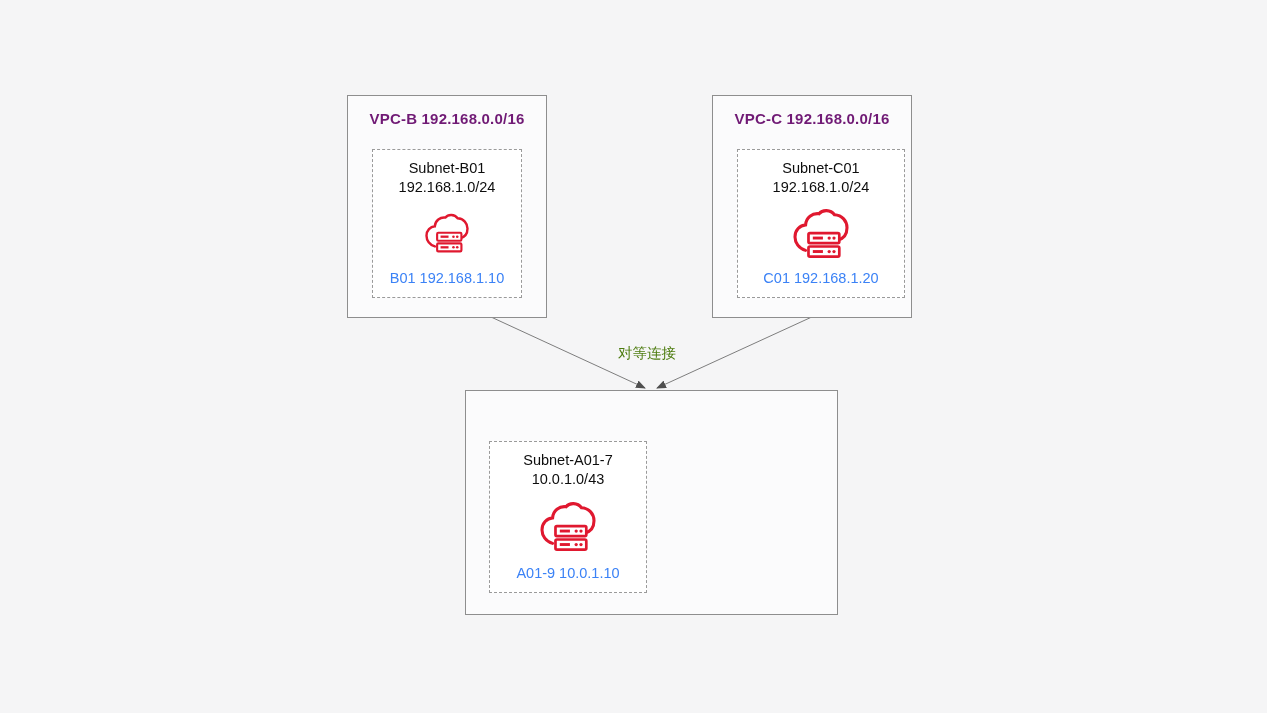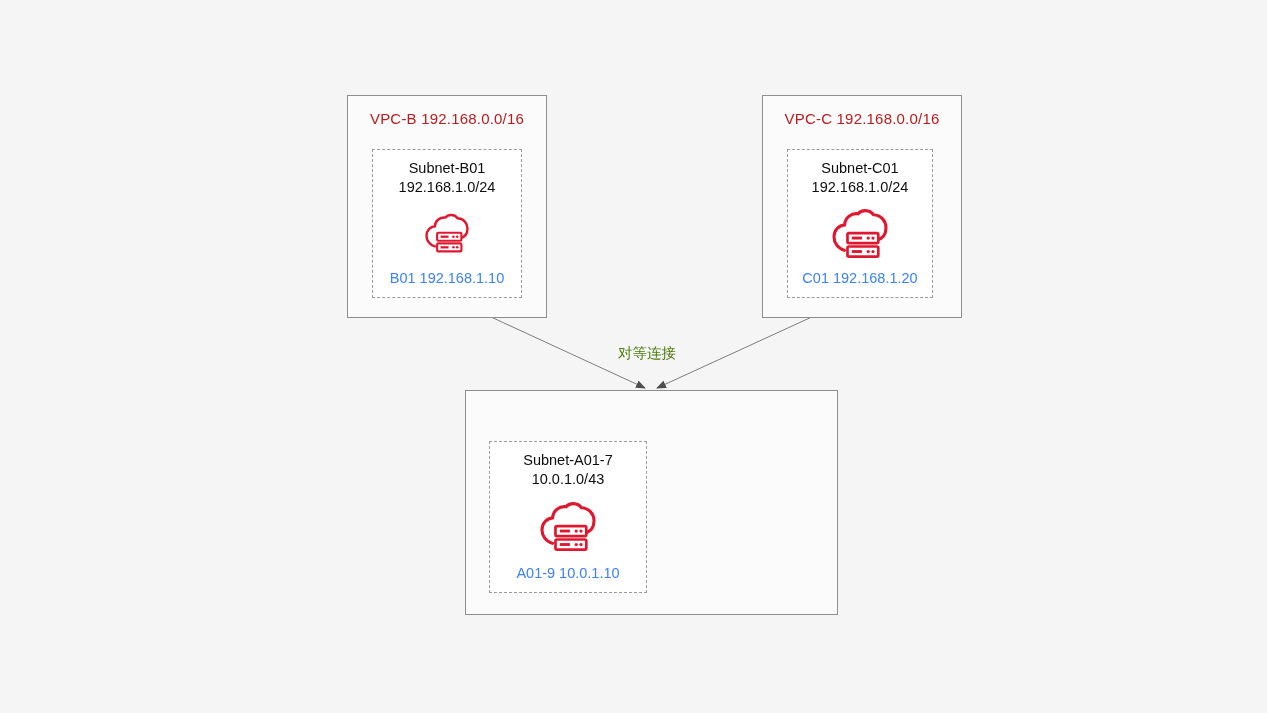--- a/index.html
+++ b/index.html
@@ -14,23 +14,23 @@
   .vpc {
     position: absolute;
     background: #fbfbfc;
     border: 1px solid #8e8e8e;
     box-sizing: border-box;
   }
   .vpc-title {
     position: absolute;
     left: 0; right: 0;
     text-align: center;
-    font-weight: normal;
+    font-weight: bold;
     font-size: 15px;
-    color: #b91c1c;
+    color: #701a75;
     letter-spacing: 0.2px;
   }
   .subnet {
     position: absolute;
     background: #ffffff;
     border: 1px dashed #9a9a9a;
     box-sizing: border-box;
     display: flex;
     flex-direction: column;
     align-items: center;
@@ -92,23 +92,23 @@
       <circle cx="43.5" cy="31.2" r="1.7" fill="#e0182f"></circle>
       <rect x="17" y="40" width="32" height="10.5" rx="1.5" fill="#ffffff" stroke="#e0182f" stroke-width="2.8"></rect>
       <line x1="21.5" y1="45.2" x2="32" y2="45.2" stroke="#e0182f" stroke-width="3"></line>
       <circle cx="38.5" cy="45.2" r="1.7" fill="#e0182f"></circle>
       <circle cx="43.5" cy="45.2" r="1.7" fill="#e0182f"></circle>
     </svg>
     <div class="server-label">B01 192.168.1.10</div>
   </div>
 </div>
 
-<div class="vpc" style="left:762px; top:95px; width:200px; height:223px;">
+<div class="vpc" style="left:712px; top:95px; width:200px; height:223px;">
   <div class="vpc-title" style="top:14px;">VPC-C 192.168.0.0/16</div>
-  <div class="subnet" style="left:24px; top:53px; width:146px; height:149px;">
+  <div class="subnet" style="left:24px; top:53px; width:168px; height:149px;">
     <div class="subnet-text">
       <div class="subnet-name">Subnet-C01</div>
       <div class="subnet-cidr">192.168.1.0/24</div>
     </div>
     <svg class="ecs-icon" width="58" height="52" viewBox="0 0 60 54">
       <path d="M14 44 C7 42 3 36 3 30 C3 23 8 18 14 17.5 C14.5 10 21 5 28 6 C31.5 1.5 40 1.5 44 7 C52 7.5 57 13.5 57 20.5 C57 27 53.5 32 47 33.5" fill="none" stroke="#e0182f" stroke-width="3.2" stroke-linecap="round"></path>
       <rect x="17" y="26" width="32" height="10.5" rx="1.5" fill="#ffffff" stroke="#e0182f" stroke-width="2.8"></rect>
       <line x1="21.5" y1="31.2" x2="32" y2="31.2" stroke="#e0182f" stroke-width="3"></line>
       <circle cx="38.5" cy="31.2" r="1.7" fill="#e0182f"></circle>
       <circle cx="43.5" cy="31.2" r="1.7" fill="#e0182f"></circle>

